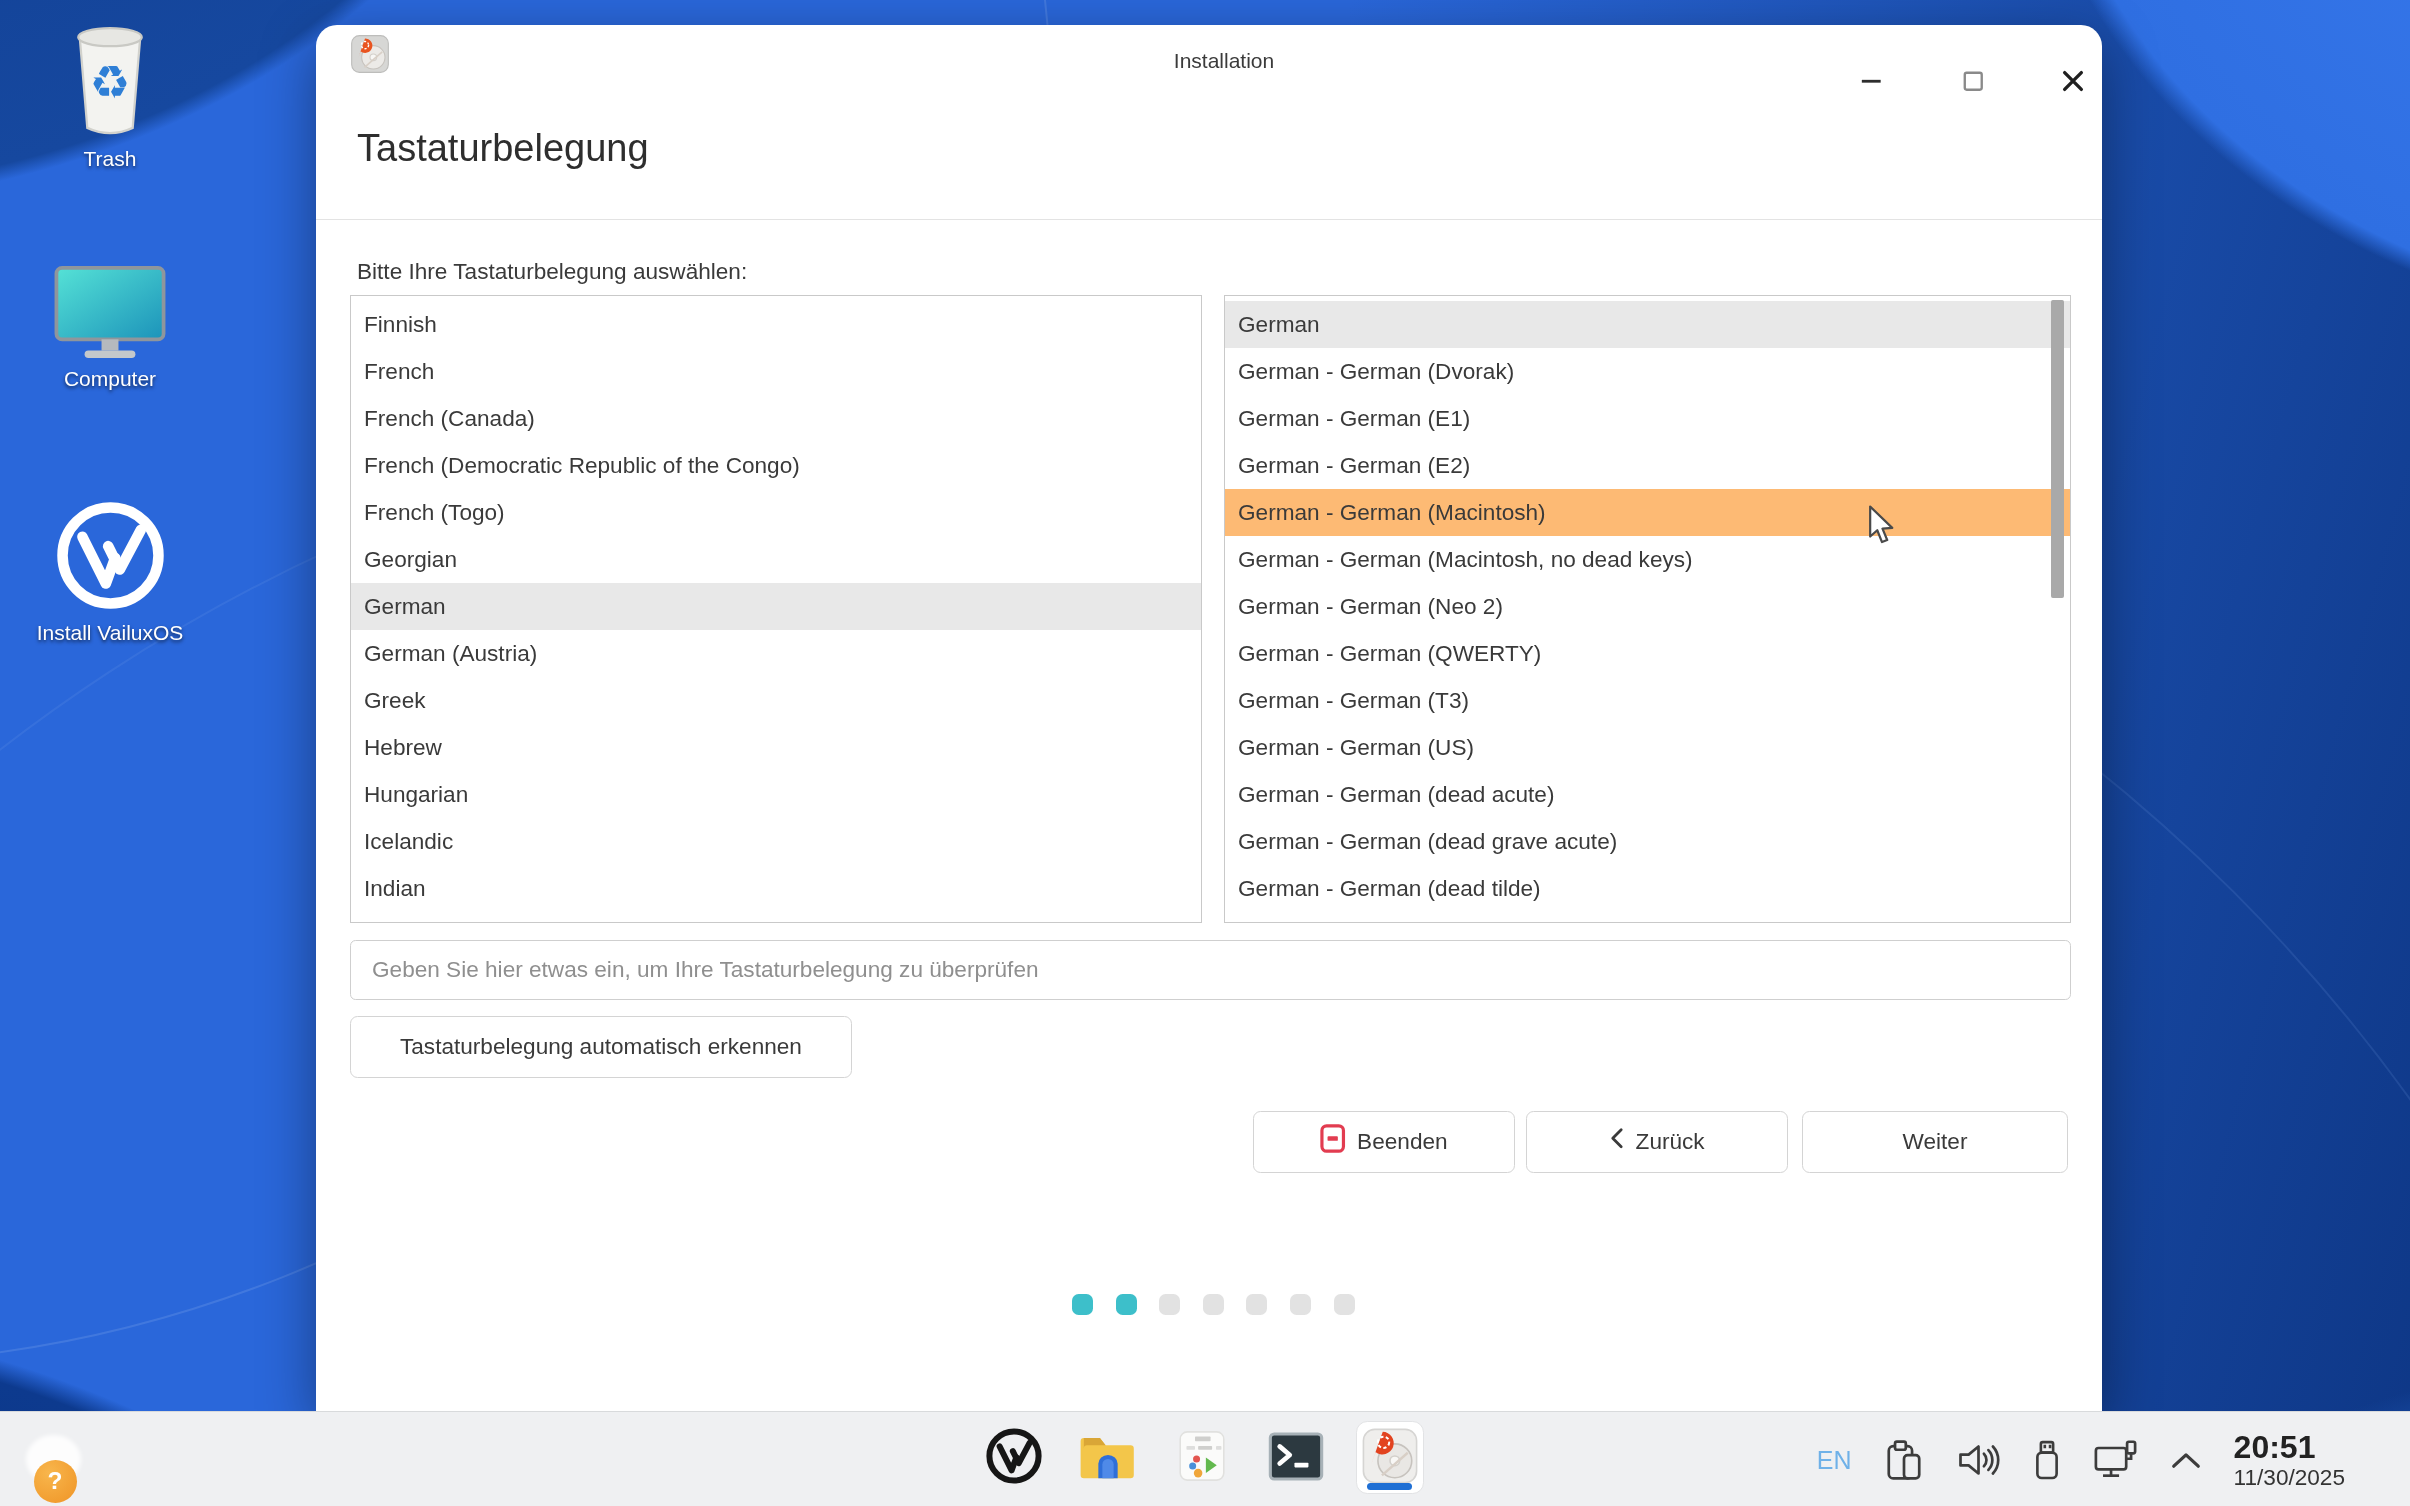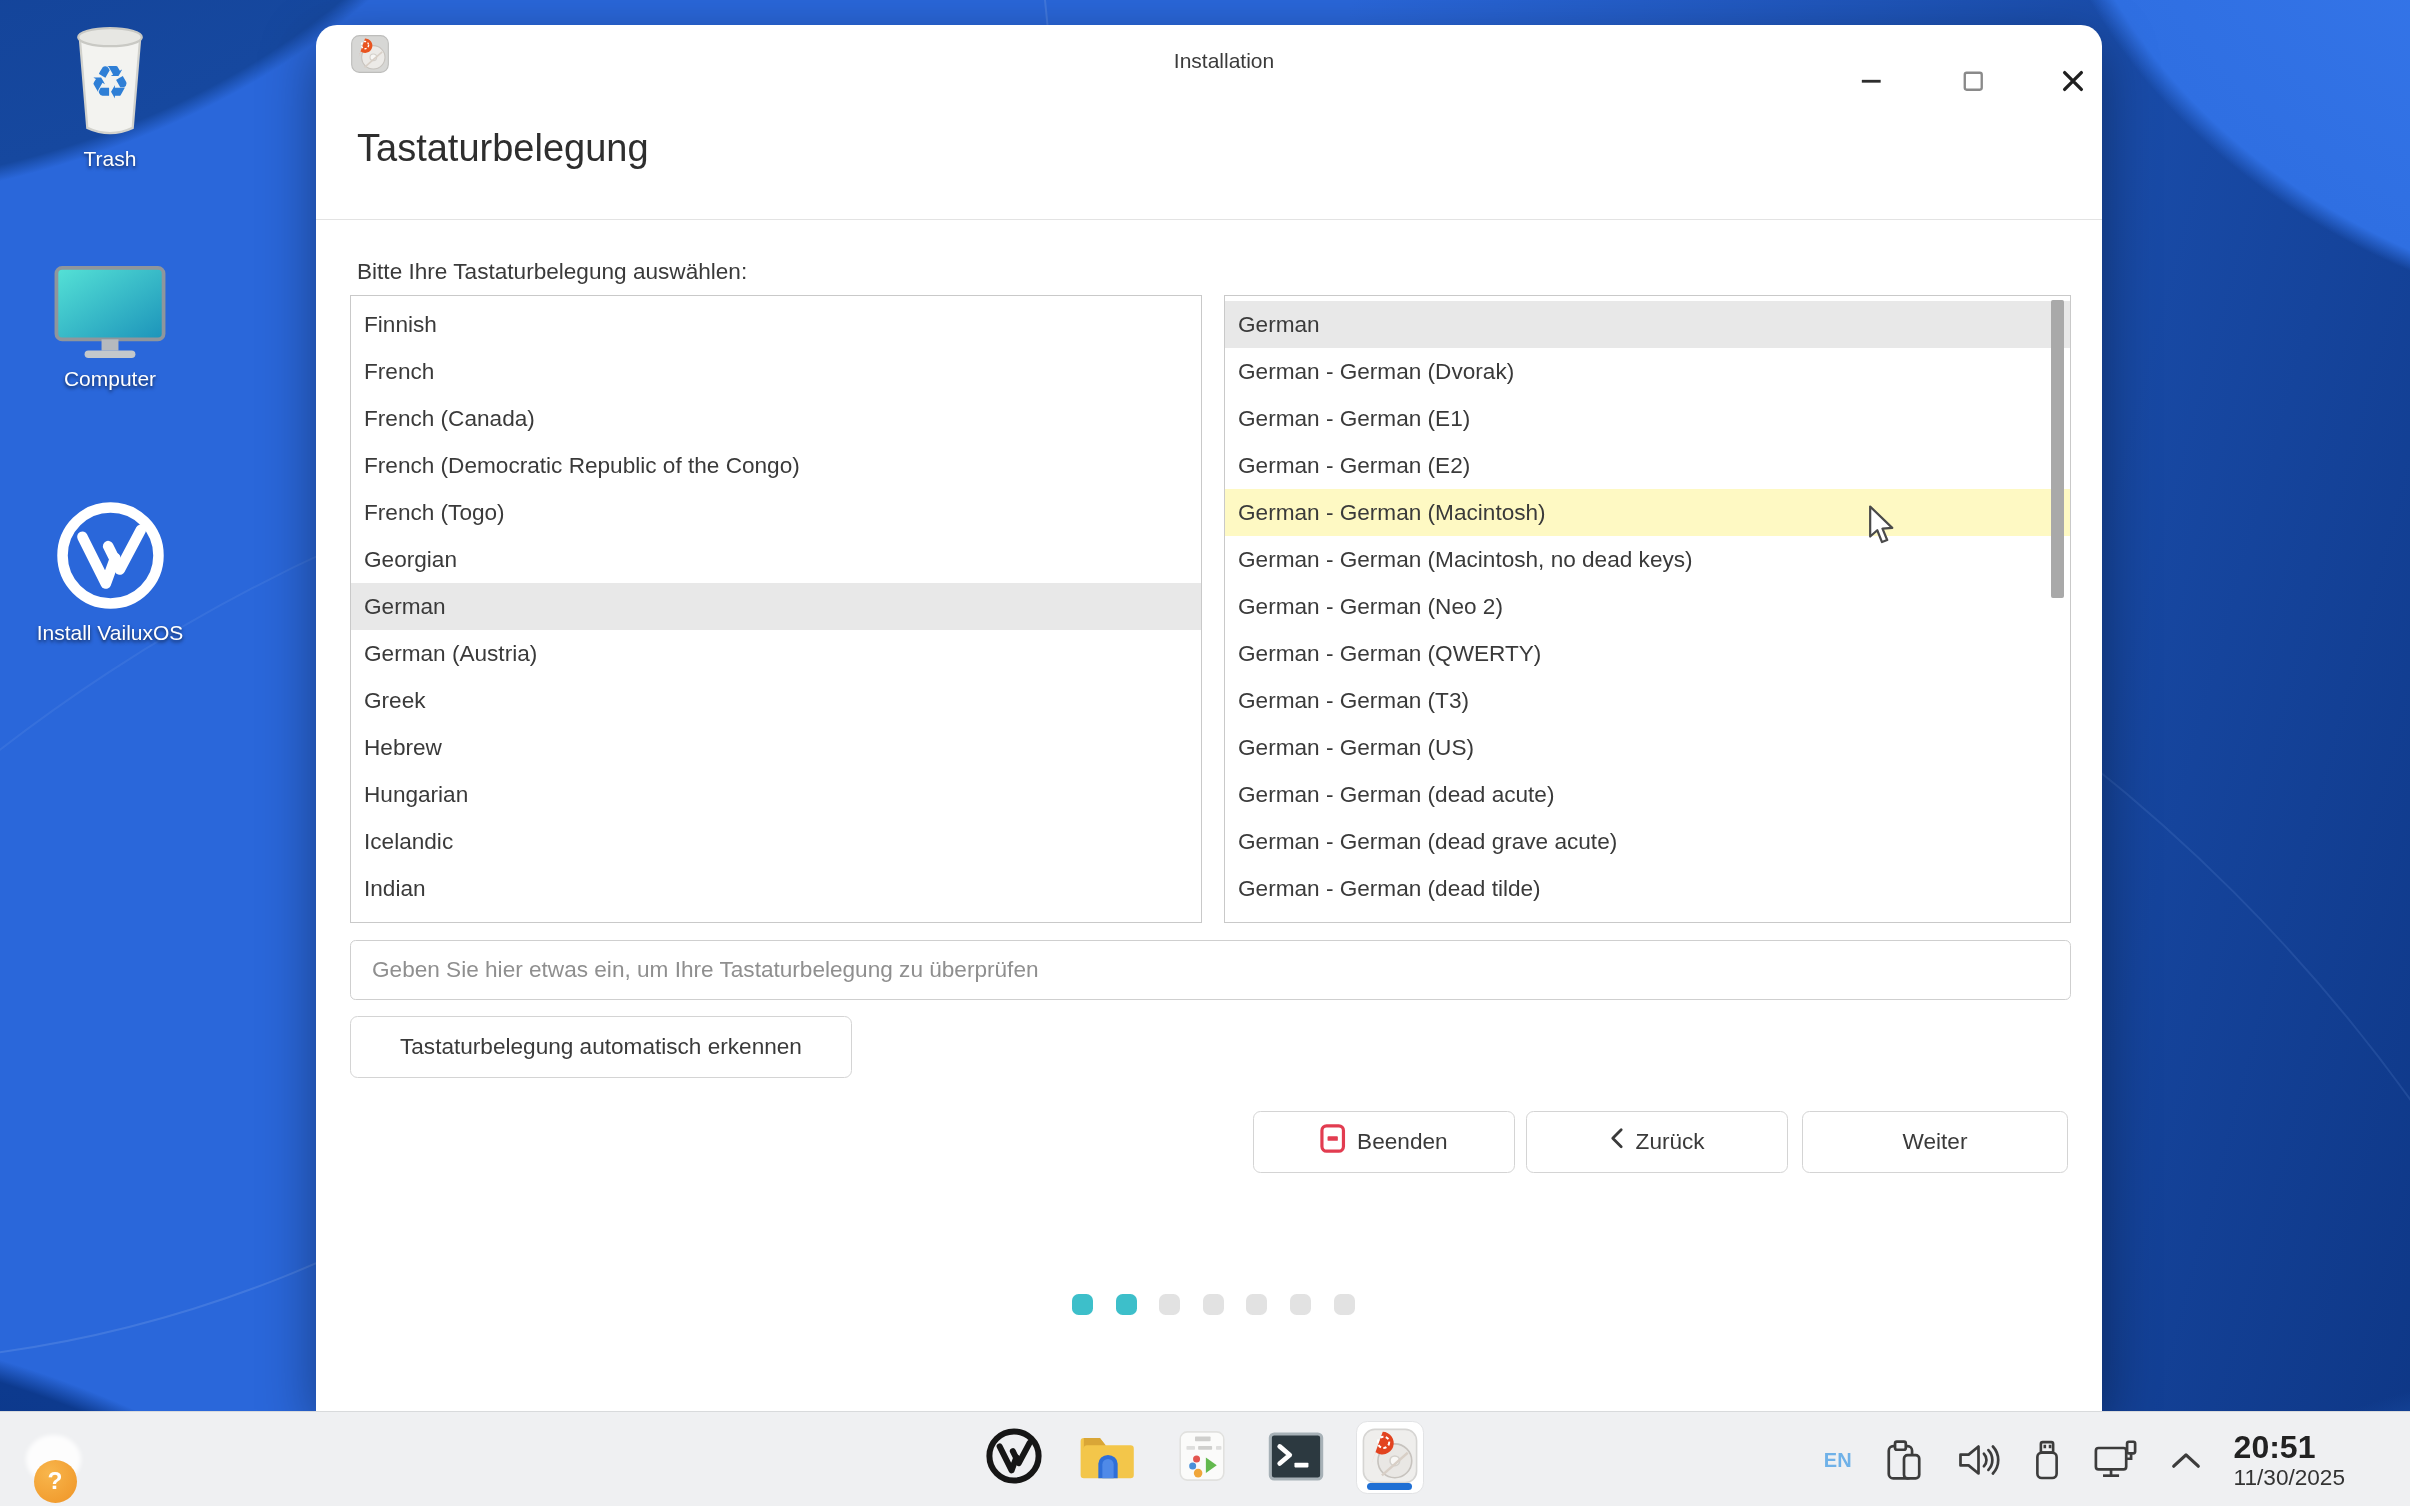--- a/index.html
+++ b/index.html
@@ -30,21 +30,21 @@
   .winbtn { position:absolute; top:36px; width:41px; height:41px; display:flex; align-items:center; justify-content:center; cursor:default; }
   .page-title { position:absolute; left:41px; top:102px; font-size:38px; color:#2e2e2e; font-weight:400; }
   .hsep { position:absolute; left:0; top:194px; width:100%; height:0.9px; background:#e3e3e3; }
   .prompt { position:absolute; left:41px; top:234px; font-size:22.6px; color:#3a3a3a; }
 
   .listbox { position:absolute; top:270px; height:628px; background:#fff; border:0.9px solid #c9c9c9; overflow:hidden; padding-top:5.6px; }
   #list-left  { left:34px;  width:852px; }
   #list-right { left:908px; width:847px; }
   .row { height:47px; line-height:47px; padding:0 13px; font-size:22.6px; color:#3a3a3a; white-space:nowrap; }
   .row.selected { background:#e8e8e8; }
-  .row.hovered  { background:#fef9c3; }
+  .row.hovered  { background:#fdba74; }
   .vscroll { position:absolute; right:5.6px; top:4.7px; width:13px; height:298px; background:#a9a9a9; border-radius:1.9px; }
 
   .testinput { position:absolute; left:34px; top:915px; width:1721px; height:60px; border:0.9px solid #cfcfcf; border-radius:5.6px;
                font-family:"Liberation Sans",sans-serif; font-size:22.6px; color:#3a3a3a; padding:0 21px; outline:none; background:#fff; }
   .testinput::placeholder { color:#8f8f8f; opacity:1; }
 
   .btn { position:absolute; height:62px; background:#fff; border:0.9px solid #d4d4d4; border-radius:7.5px;
          font-family:"Liberation Sans",sans-serif; font-size:22.6px; color:#3a3a3a;
          display:flex; align-items:center; justify-content:center; gap:11.3px; cursor:default; }
   #btn-detect { left:34px; top:991px; padding:0 49px; }
@@ -56,21 +56,21 @@
   .dot { width:21px; height:21px; border-radius:6.6px; background:#e2e2e2; }
   .dot.done { background:#3dbfca; }
 
   
   #taskbar { position:absolute; left:0; top:1411px; width:2411px; height:96px; background:#eff0f2; border-top:0.9px solid #d8dadc; }
   .tb-center { position:absolute; left:980px; top:9.4px; display:flex; gap:26px; align-items:center; }
   .tb-tile { width:68px; height:73px; display:flex; align-items:center; justify-content:center; position:relative; }
   .tb-tile.active { background:#fff; border:0.9px solid #e2e3e5; border-radius:11.3px; }
   .tb-tile.active .active-bar { position:absolute; bottom:3.8px; left:10.4px; width:45px; height:6.6px; border-radius:3.8px; background:#1f6fd4; }
   .tb-right { position:absolute; right:66px; top:0; height:96px; display:flex; align-items:center; gap:32px; }
-  .layout-ind { font-size:20px; font-weight:bold; color:#6fb1e8;text-align:right; }
+  .layout-ind { font-size:25px; font-weight:normal; color:#6fb1e8;text-align:right; }
   .tray-icon { display:flex; align-items:center; justify-content:center; }
   .clockblk { line-height:1.15; }
   .clock-time { font-size:32px; font-weight:600; color:#222; }
   .clock-date { font-size:22.6px; color:#333; }
   .help-blob { position:absolute; left:26px; top:1435px; width:58px; height:56px; }
   .help-cloud { position:absolute; left:0; top:0; width:55px; height:49px; border-radius:50%; background:rgba(255,255,255,.85); filter:blur(1.9px); }
   .help-circle { position:absolute; left:7.5px; top:24.5px; width:43px; height:43px; border-radius:50%;
                  background:radial-gradient(circle at 35% 30%, #f8b64c, #ef9426); color:#fff; font-weight:bold; font-size:24.5px;
                  display:flex; align-items:center; justify-content:center; }
 

